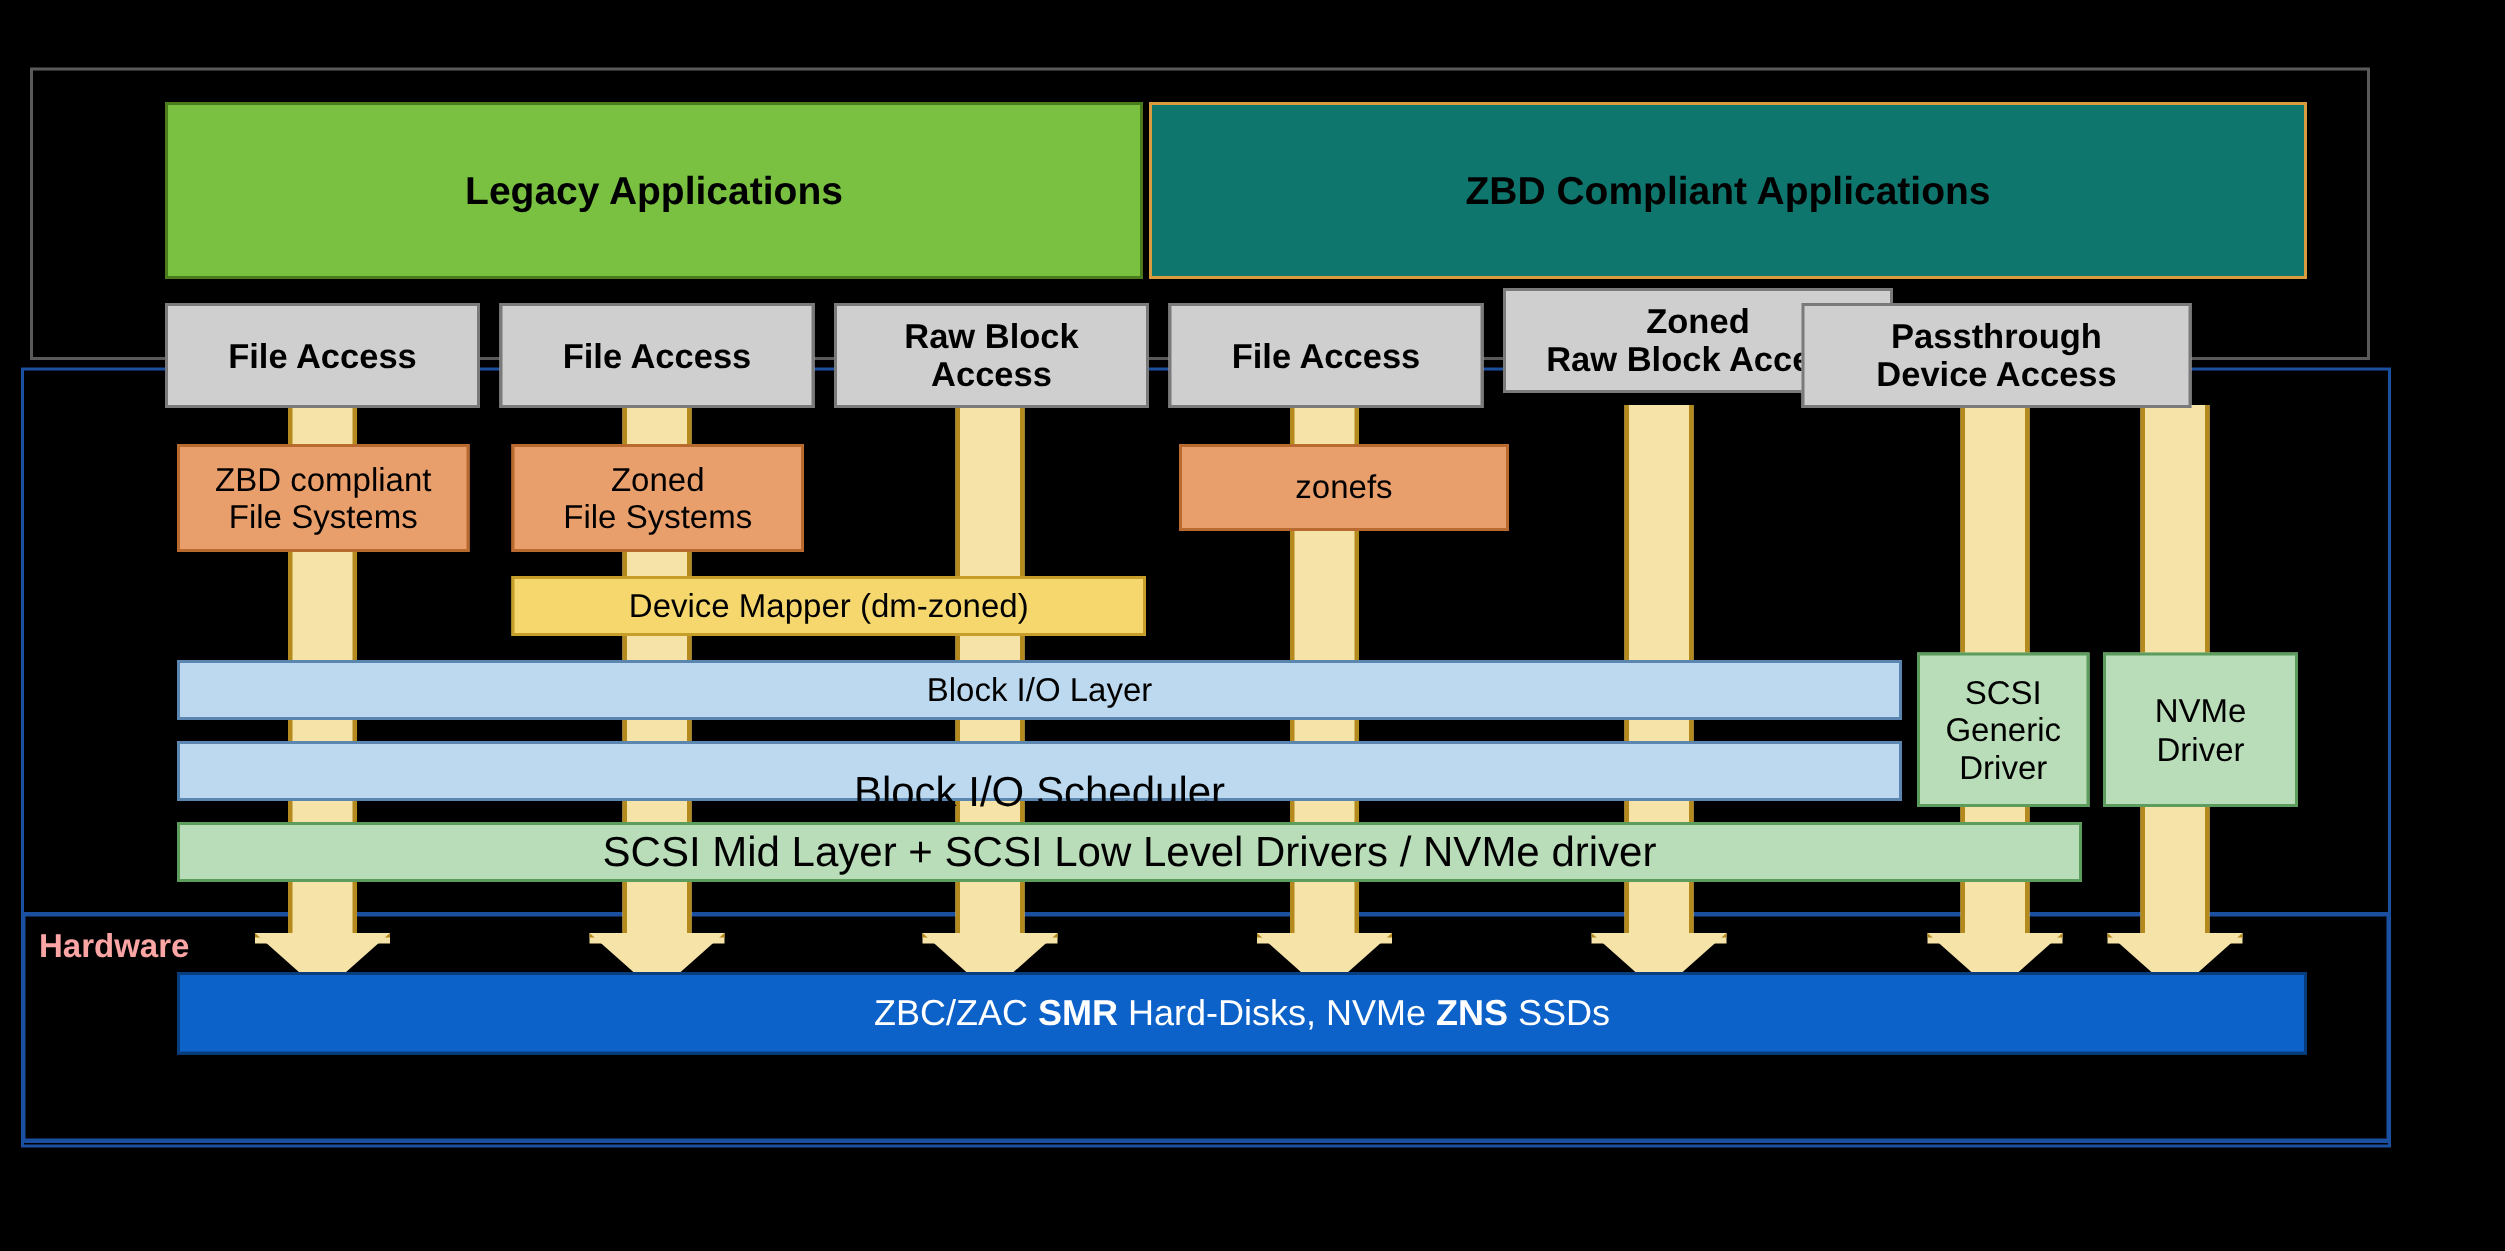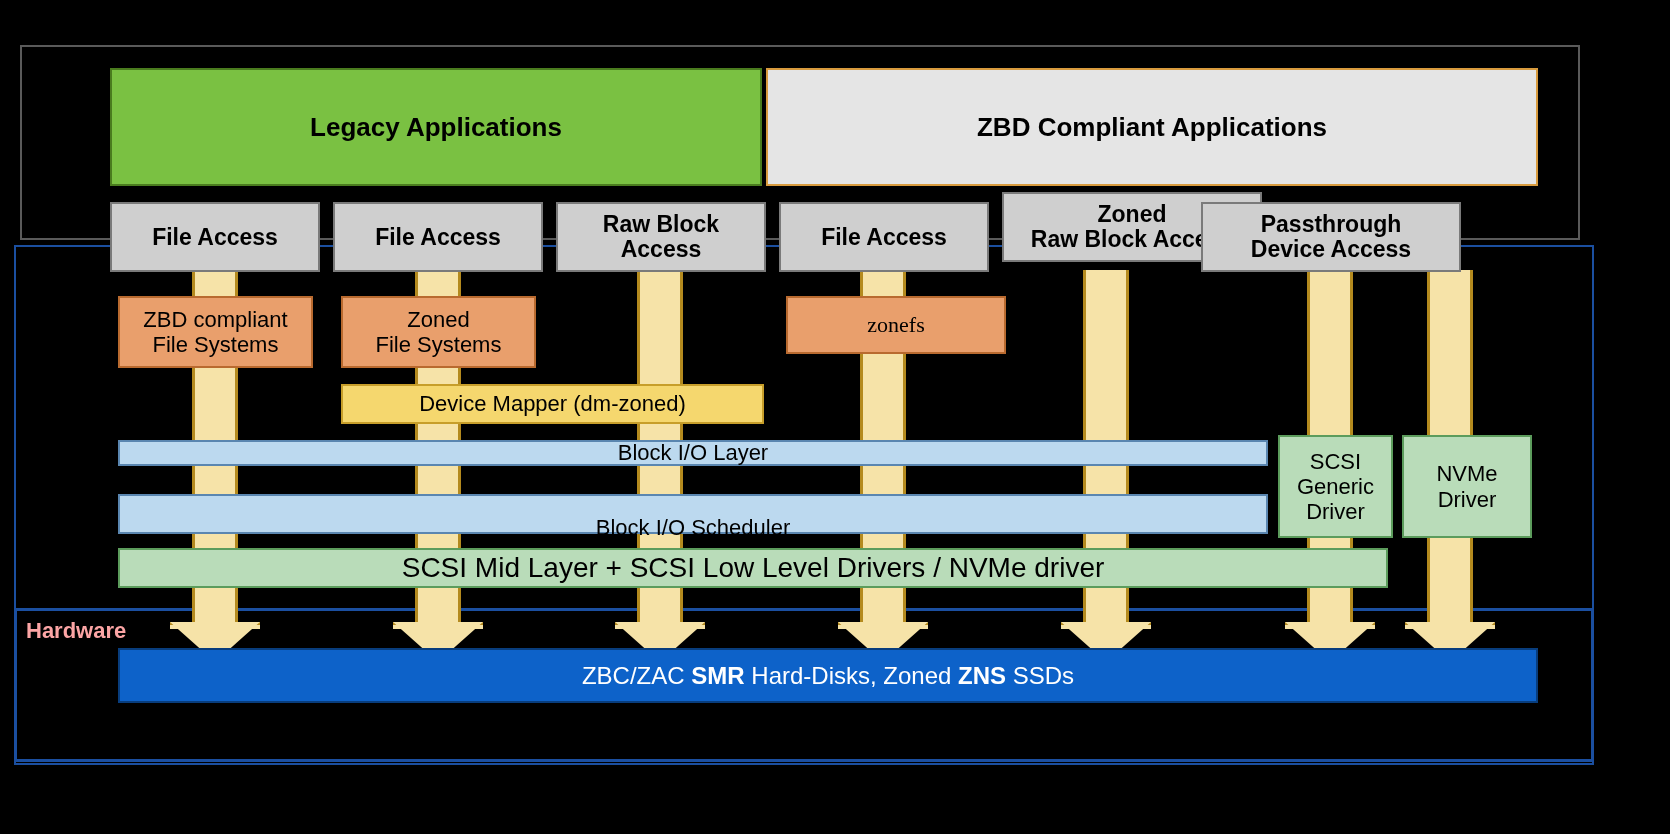--- a/index.html
+++ b/index.html
@@ -5,21 +5,21 @@
   html,body{margin:0;padding:0;background:#000;font-family:Arial,Helvetica,sans-serif;}
   .canvas{position:relative;width:1670px;height:834px;background:#000;}
   .box{position:absolute;box-sizing:border-box;display:flex;align-items:center;justify-content:center;text-align:center;}
   .label{font-weight:bold;}
   
   .frame-top{border:2px solid #5a5a5a;}
   .frame-kernel{border:2px solid #1b4fa0;}
   .frame-hw{border:3px solid #1b4fa0;}
   
   .green{background:#7ac142;border:2px solid #4a7c1e;}
-  .peach{background:#e5e5e5;border:2px solid #d89b3e;}
+  .peach{background:#0f766e;border:2px solid #d89b3e;}
   .grey{background:#cfcfcf;border:2px solid #7a7a7a;}
   .orange{background:#e99f6c;border:2px solid #b96a2f;}
   .yellow{background:#f5d76e;border:2px solid #c79e2a;}
   .blue-l{background:#bcd9ef;border:2px solid #5a86b0;}
   .green-l{background:#b9dcb9;border:2px solid #5c9c5c;}
   .hw{background:#0d62c9;border:2px solid #083d7d;color:#fff;}
   
   .arrow{position:absolute;}
   .arrow .shaft{position:absolute;left:50%;transform:translateX(-50%);top:0;width:40px;background:#f6e3a8;border-left:3px solid #b48a1e;border-right:3px solid #b48a1e;}
   .arrow .head{position:absolute;left:50%;transform:translateX(-50%);bottom:0;width:0;height:0;border-left:45px solid transparent;border-right:45px solid transparent;border-top:40px solid #f6e3a8;}
@@ -111,51 +111,51 @@
   </div>
 
   <div class="box orange" style="left:118px;top:296px;width:195px;height:72px;white-space:pre-line;">
     <span class="txt" style="font-size:22px;line-height:1.15;">ZBD compliant
 File Systems</span>
   </div>
   <div class="box orange" style="left:341px;top:296px;width:195px;height:72px;white-space:pre-line;">
     <span class="txt" style="font-size:22px;line-height:1.15;">Zoned
 File Systems</span>
   </div>
-  <div class="box orange" style="left:786px;top:296px;width:220px;height:58px;font-family:Liberation Serif, serif;">
+  <div class="box orange" style="left:786px;top:296px;width:220px;height:58px;">
     <span class="txt" style="font-size:22px;">zonefs</span>
   </div>
 
   <div class="box yellow" style="left:341px;top:384px;width:423px;height:40px;">
     <span class="txt" style="font-size:22px;">Device Mapper (dm-zoned)</span>
   </div>
 
-  <div class="box blue-l" style="left:118px;top:440px;width:1150px;height:26px;">
+  <div class="box blue-l" style="left:118px;top:440px;width:1150px;height:40px;">
     <span class="txt" style="font-size:22px;">Block I/O Layer</span>
   </div>
 
   <div class="box blue-l" style="left:118px;top:494px;width:1150px;height:40px;">
-    <span class="txt" style="font-size:22px;margin-top:28px;">Block I/O Scheduler</span>
+    <span class="txt" style="font-size:28px;margin-top:28px;">Block I/O Scheduler</span>
   </div>
 
   <div class="box green-l" style="left:118px;top:548px;width:1270px;height:40px;">
     <span class="txt" style="font-size:28px;">SCSI Mid Layer + SCSI Low Level Drivers / NVMe driver</span>
   </div>
 
   <div class="box green-l" style="left:1278px;top:435px;width:115px;height:103px;white-space:pre-line;">
     <span class="txt" style="font-size:22px;line-height:1.15;">SCSI
 Generic
 Driver</span>
   </div>
   <div class="box green-l" style="left:1402px;top:435px;width:130px;height:103px;white-space:pre-line;">
     <span class="txt" style="font-size:22px;line-height:1.15;">NVMe
 Driver</span>
   </div>
 
   <span class="hw-label" style="left:26px;top:618px;">Hardware</span>
 
   <div class="box hw" style="left:118px;top:648px;width:1420px;height:55px;">
     <span class="txt" style="font-size:24px;">
-      <span>ZBC/ZAC </span><b>SMR</b><span> Hard-Disks, Zoned </span><b>ZNS</b><span> SSDs</span>
+      <span>ZBC/ZAC </span><b>SMR</b><span> Hard-Disks, NVMe </span><b>ZNS</b><span> SSDs</span>
     </span>
   </div>
 
 </div>
 
 </body></html>

